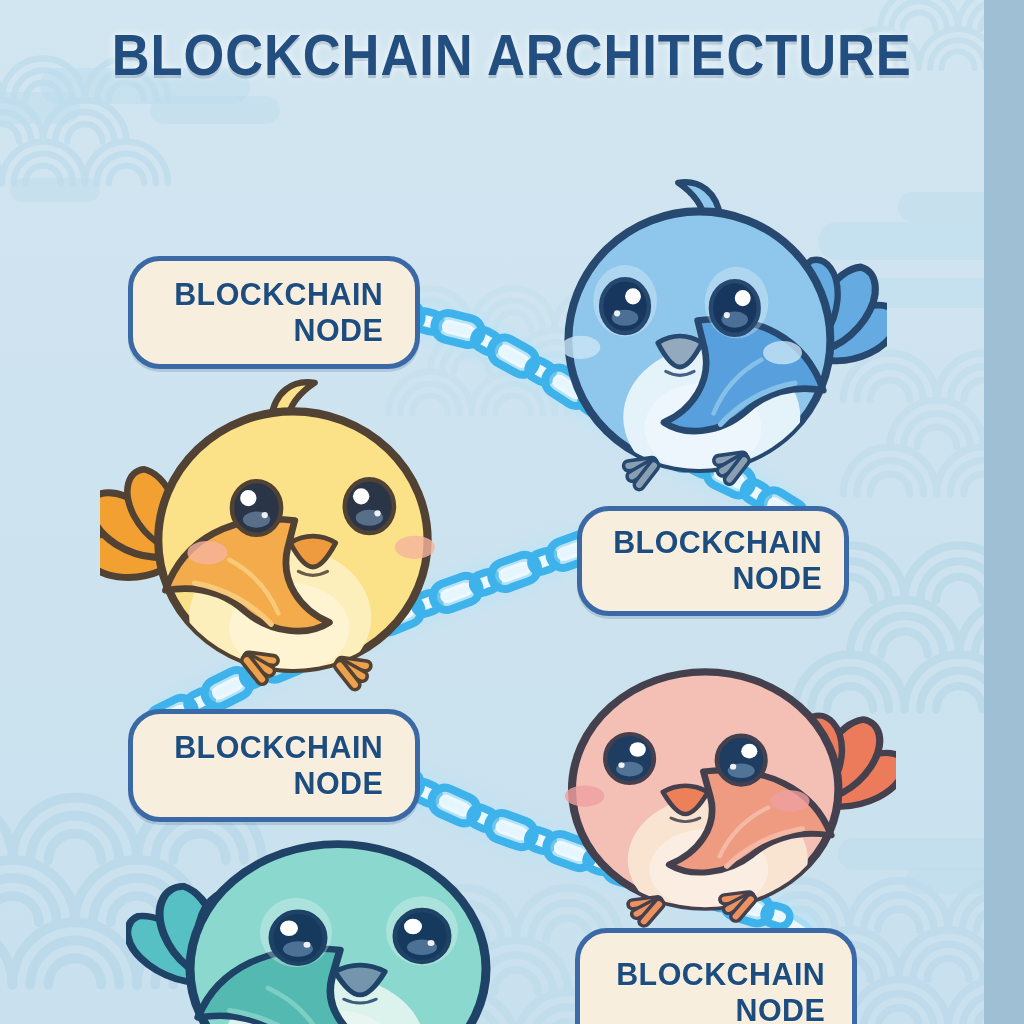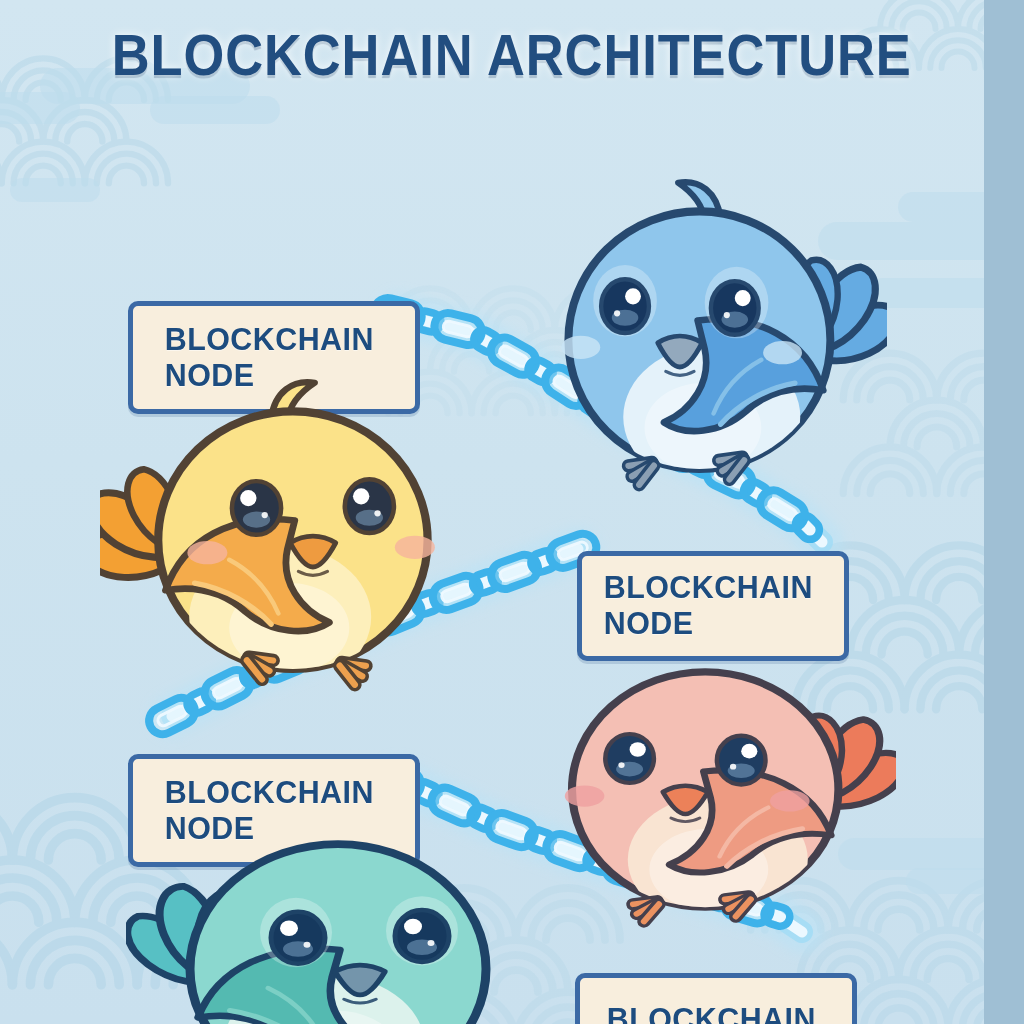--- a/index.html
+++ b/index.html
@@ -20,24 +20,23 @@
     text-shadow:0 0 10px rgba(255,255,255,.85),0 3px 1px rgba(23,58,98,.30);
   }
   #title .t2{
     display:inline-block;font-size:70px;letter-spacing:2px;margin-top:4px;
     transform:scaleX(0.92);transform-origin:center;
     text-shadow:0 0 10px rgba(255,255,255,.85),0 3px 1px rgba(23,58,98,.30);
   }
   
   .node-box{
     position:absolute;box-sizing:border-box;
-    background:#f8eedd;border:5px solid #3b69a5;border-radius:10px;
-    display:flex;align-items:center;justify-content:center;text-align:left;
+    background:#f8eedd;border:5px solid #3b69a5;border-radius:32px;
+    display:flex;align-items:center;justify-content:center;text-align:right;
     box-shadow:0 3px 0 rgba(46,84,134,.18);
-    margin-top:45px;
   }
   .node-box .lbl{
     color:#1d4c7f;font-weight:bold;font-size:32px;line-height:1.12;
     letter-spacing:.5px;display:inline-block;transform:scaleX(.95);
     width:230px; 
     text-shadow:0 1px 0 rgba(255,255,255,.5);
   }
   #node1{left:128px;top:256px;width:292px;height:113px;}
   #node2{left:577px;top:506px;width:272px;height:110px;}
   #node3{left:128px;top:709px;width:292px;height:113px;}

